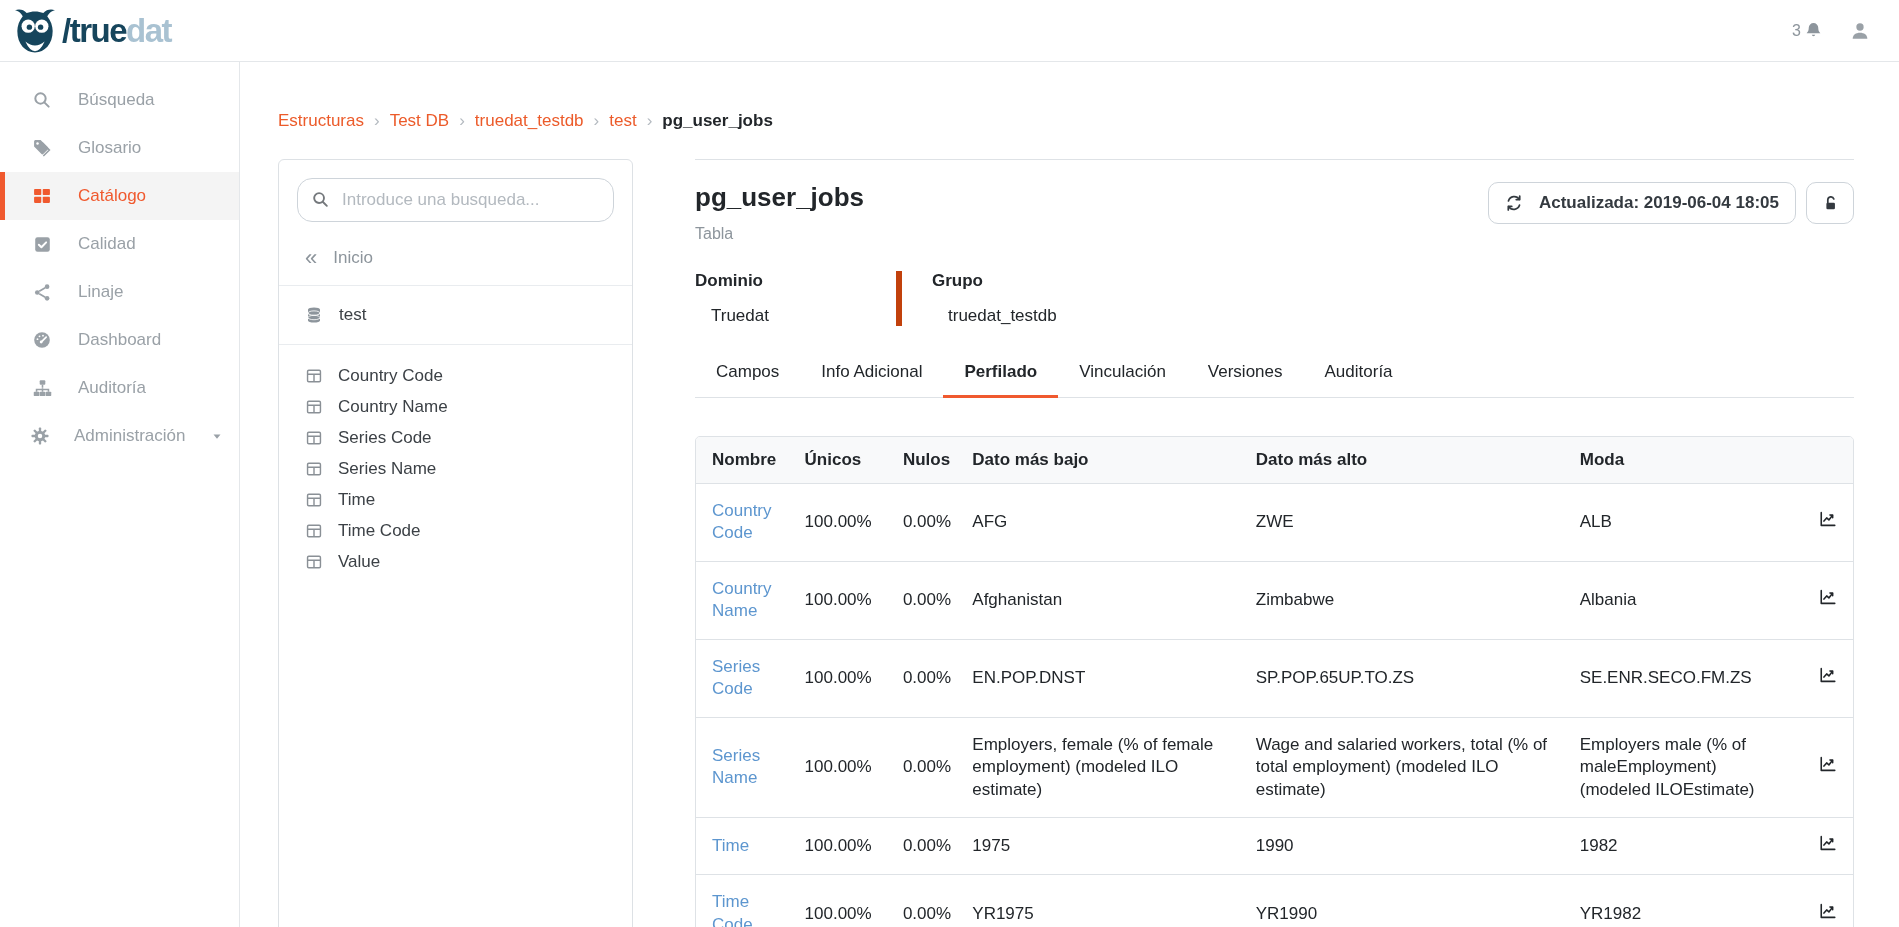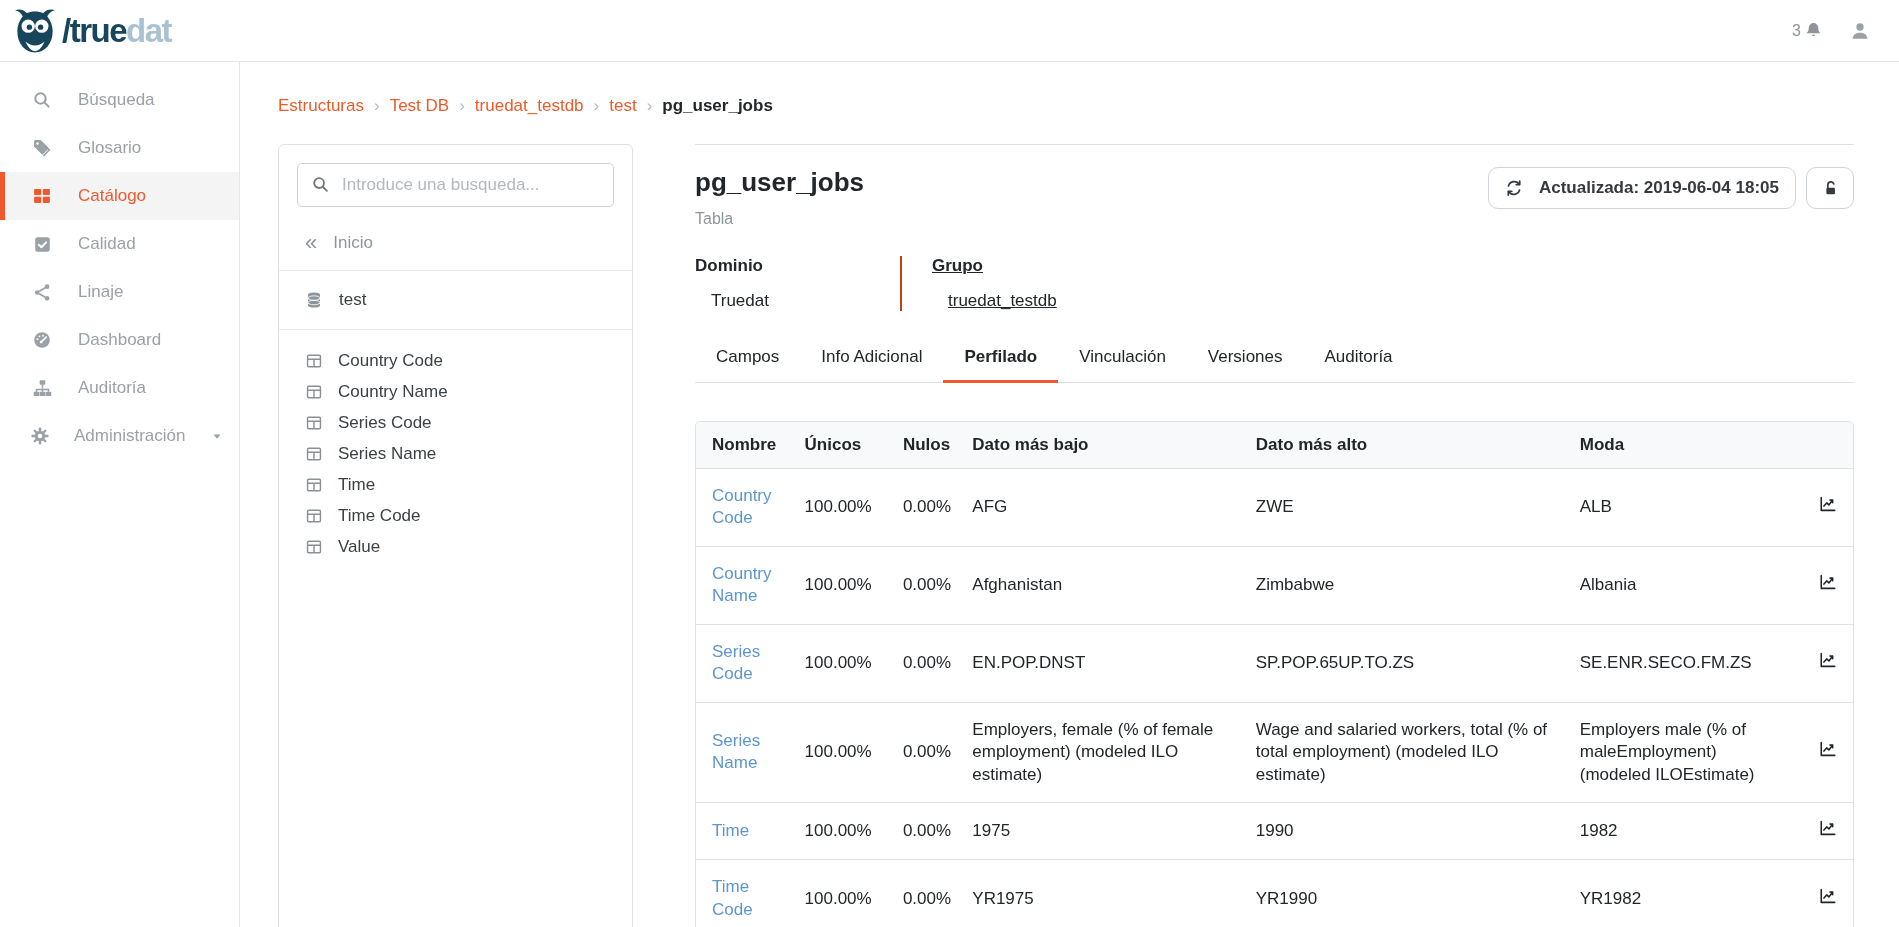--- a/index.html
+++ b/index.html
@@ -27,32 +27,32 @@
   .nav-item { height:48px; display:flex; align-items:center; gap:24px; padding-left:30px;
               color:#9aa1a7; cursor:pointer; position:relative; }
   .nav-item .nav-icon { width:24px; display:flex; justify-content:center; color:#9aa1a7; }
   .nav-label { font-size:17px; }
   .nav-item.active { background:#f4f4f4; color:#f0592e; border-left:5px solid #f0592e; padding-left:25px; }
   .nav-item.active .nav-icon { color:#f0592e; }
   .nav-caret { margin-left:auto; margin-right:26px; color:#9aa1a7; }
 
   
   .main { flex:1; padding:0 45px 0 38px; }
-  .breadcrumb { margin-top:34px; font-size:17px; display:flex; align-items:center; gap:10px; }
+  .breadcrumb { margin-top:49px; font-size:17px; display:flex; align-items:center; gap:10px; }
   .crumb-link { color:#ec5b2a; text-decoration:none; cursor:pointer; }
   .crumb-sep::before { content:"›"; color:#b4bac0; font-size:17px; }
   .crumb-current { color:#22262a; font-weight:700; }
 
   .content-row { display:flex; margin-top:28px; gap:62px; align-items:flex-start; }
 
   
   .explorer { width:355px; flex:none; border:1px solid #dde1e5; border-radius:6px; height:1000px; background:#fff; }
   .explorer-pad { padding:18px 18px 0 18px; }
   .search-wrap { position:relative; }
-  .search-input { width:100%; height:44px; border:1px solid #ced4da; border-radius:5px;
+  .search-input { width:100%; height:44px; border:1px solid #ced4da; border-radius:15px;
                   padding:0 12px 0 44px; font-size:17px; color:#495057; outline:none;
                   font-family:"Liberation Sans", sans-serif; }
   .search-input::placeholder { color:#b3b9bf; }
   .search-ic { position:absolute; left:14px; top:12px; color:#74787c; }
   .home-row { display:flex; align-items:center; gap:16px; color:#8d959c; margin:25px 0 16px 8px; cursor:pointer; }
   .home-chevrons { font-size:22px; line-height:1; color:#8d959c; }
   .x-divider { border:none; border-top:1px solid #e9ecef; }
   .db-row { display:flex; align-items:center; gap:16px; padding:19px 0 19px 26px; color:#3c4146; cursor:pointer; }
   .db-row .ic-c { color:#8d959c; }
   .field-list { padding:20px 0 20px 26px; display:flex; flex-direction:column; gap:9px; }
@@ -65,22 +65,22 @@
   .struct-title { font-size:26px; font-weight:700; color:#22262a; }
   .struct-type { font-size:16px; color:#8d959c; margin-top:12px; }
   .head-actions { margin-left:auto; display:flex; gap:10px; }
   .btn { border:1px solid #ced4da; border-radius:10px; background:#fff; height:42px;
          display:flex; align-items:center; gap:16px; padding:0 16px; font-size:17px;
          font-weight:700; color:#343a40; cursor:pointer; font-family:"Liberation Sans", sans-serif; }
   .btn-icon-only { width:48px; justify-content:center; padding:0; }
 
   .meta-row { display:flex; margin-top:28px; }
   .meta-col { padding-right:20px; }
-  .meta-col.first { width:207px; border-right:2px solid #c2410c; }
-  .meta-col.second { padding-left:30px;text-decoration:underline; }
+  .meta-col.first { width:207px; border-right:6px solid #c2410c; }
+  .meta-col.second { padding-left:30px; }
   .meta-label { font-weight:700; font-size:17px; color:#22262a; }
   .meta-value { margin-top:15px; padding-left:16px; font-size:17px; color:#22262a; }
 
   .tabs { display:flex; margin-top:26px; border-bottom:1px solid #dee2e6; }
   .tab { padding:10px 21px 13px 21px; font-size:17px; color:#22262a; cursor:pointer;
          border-bottom:3px solid transparent; margin-bottom:-1px; }
   .tab.active { font-weight:700; border-bottom-color:#f0592e; }
 
   
   .ptable-wrap { margin-top:38px; border:1px solid #dee2e6; border-radius:5px; overflow:hidden; }

